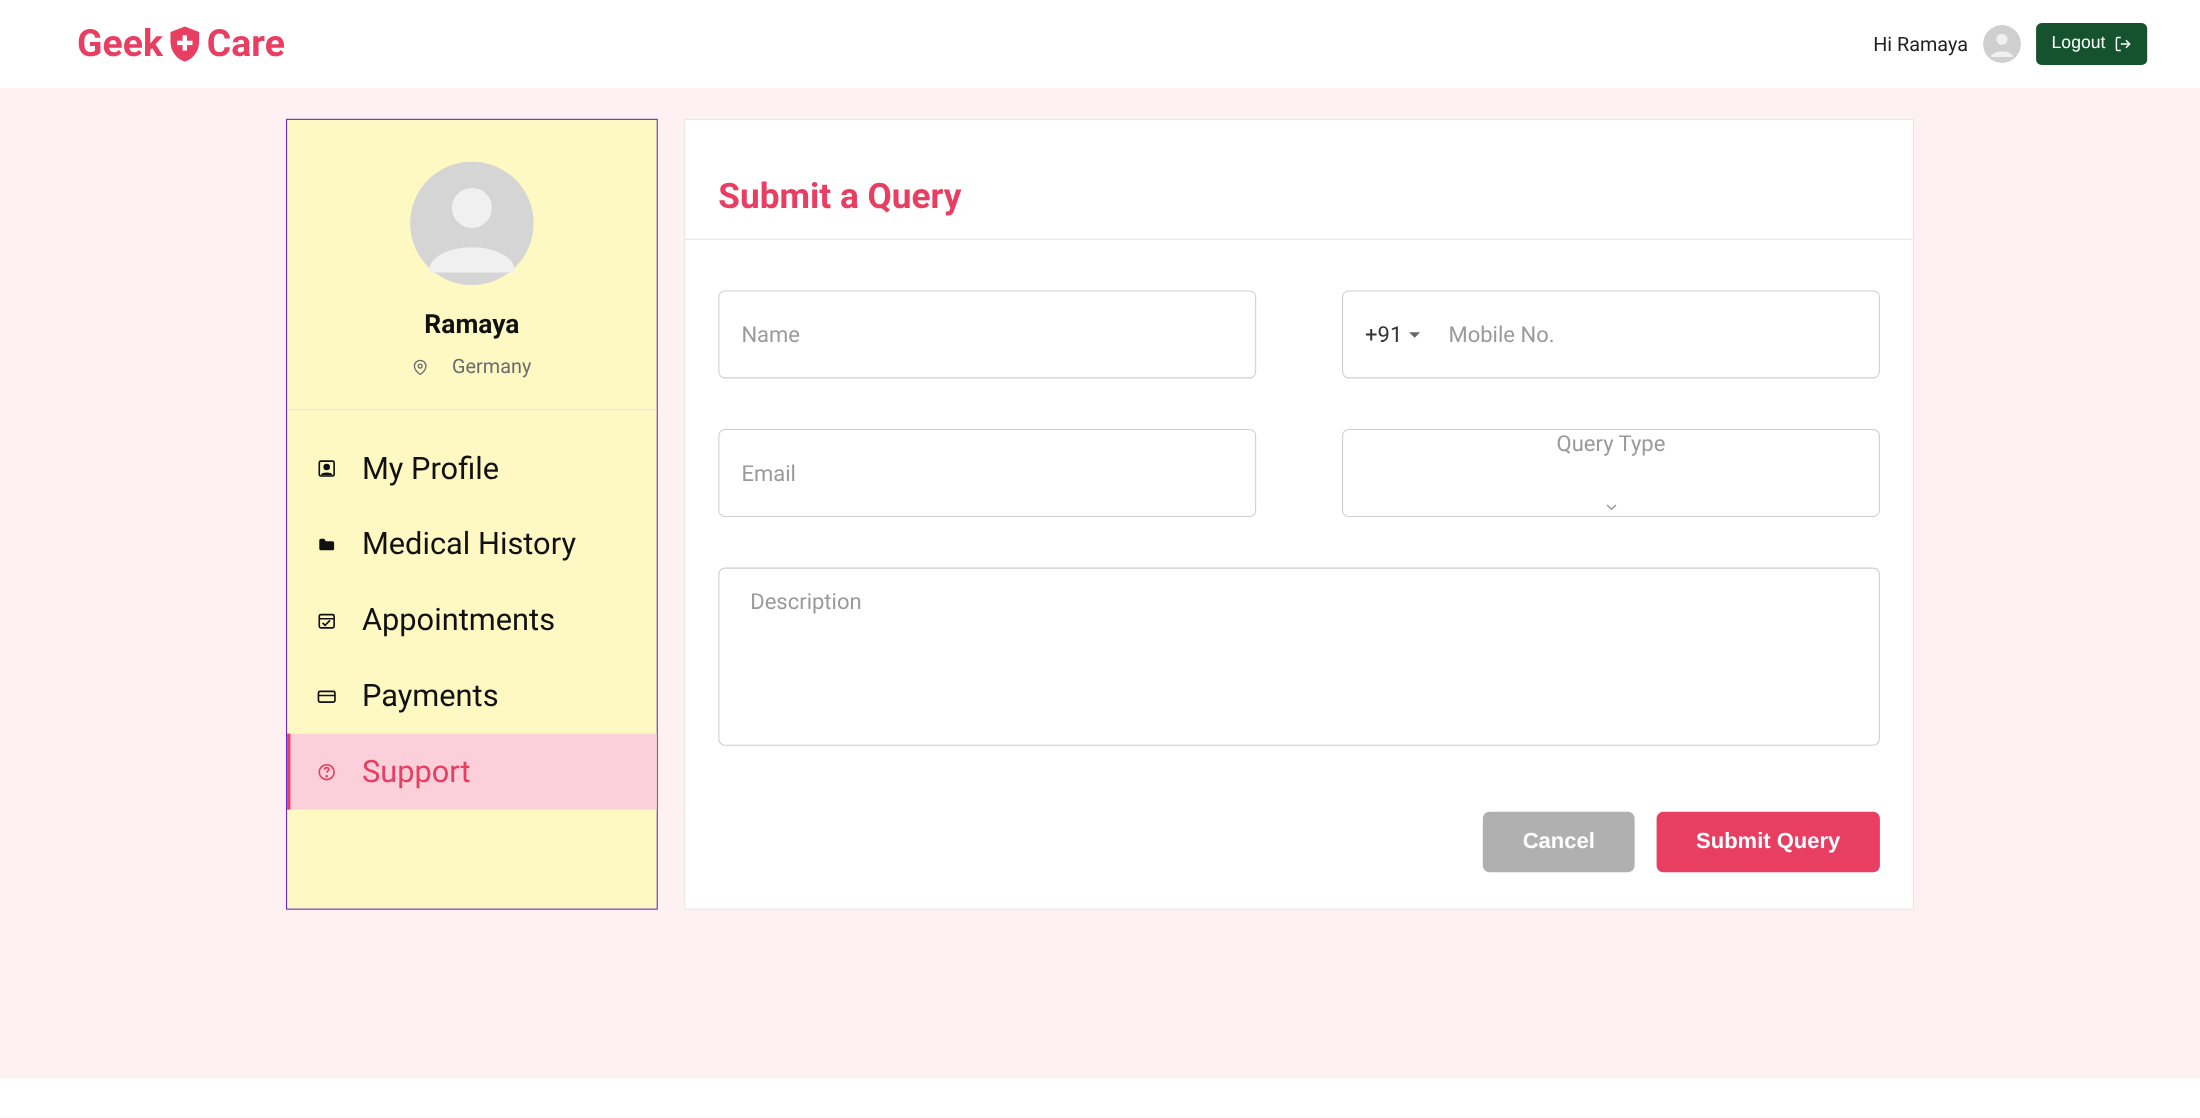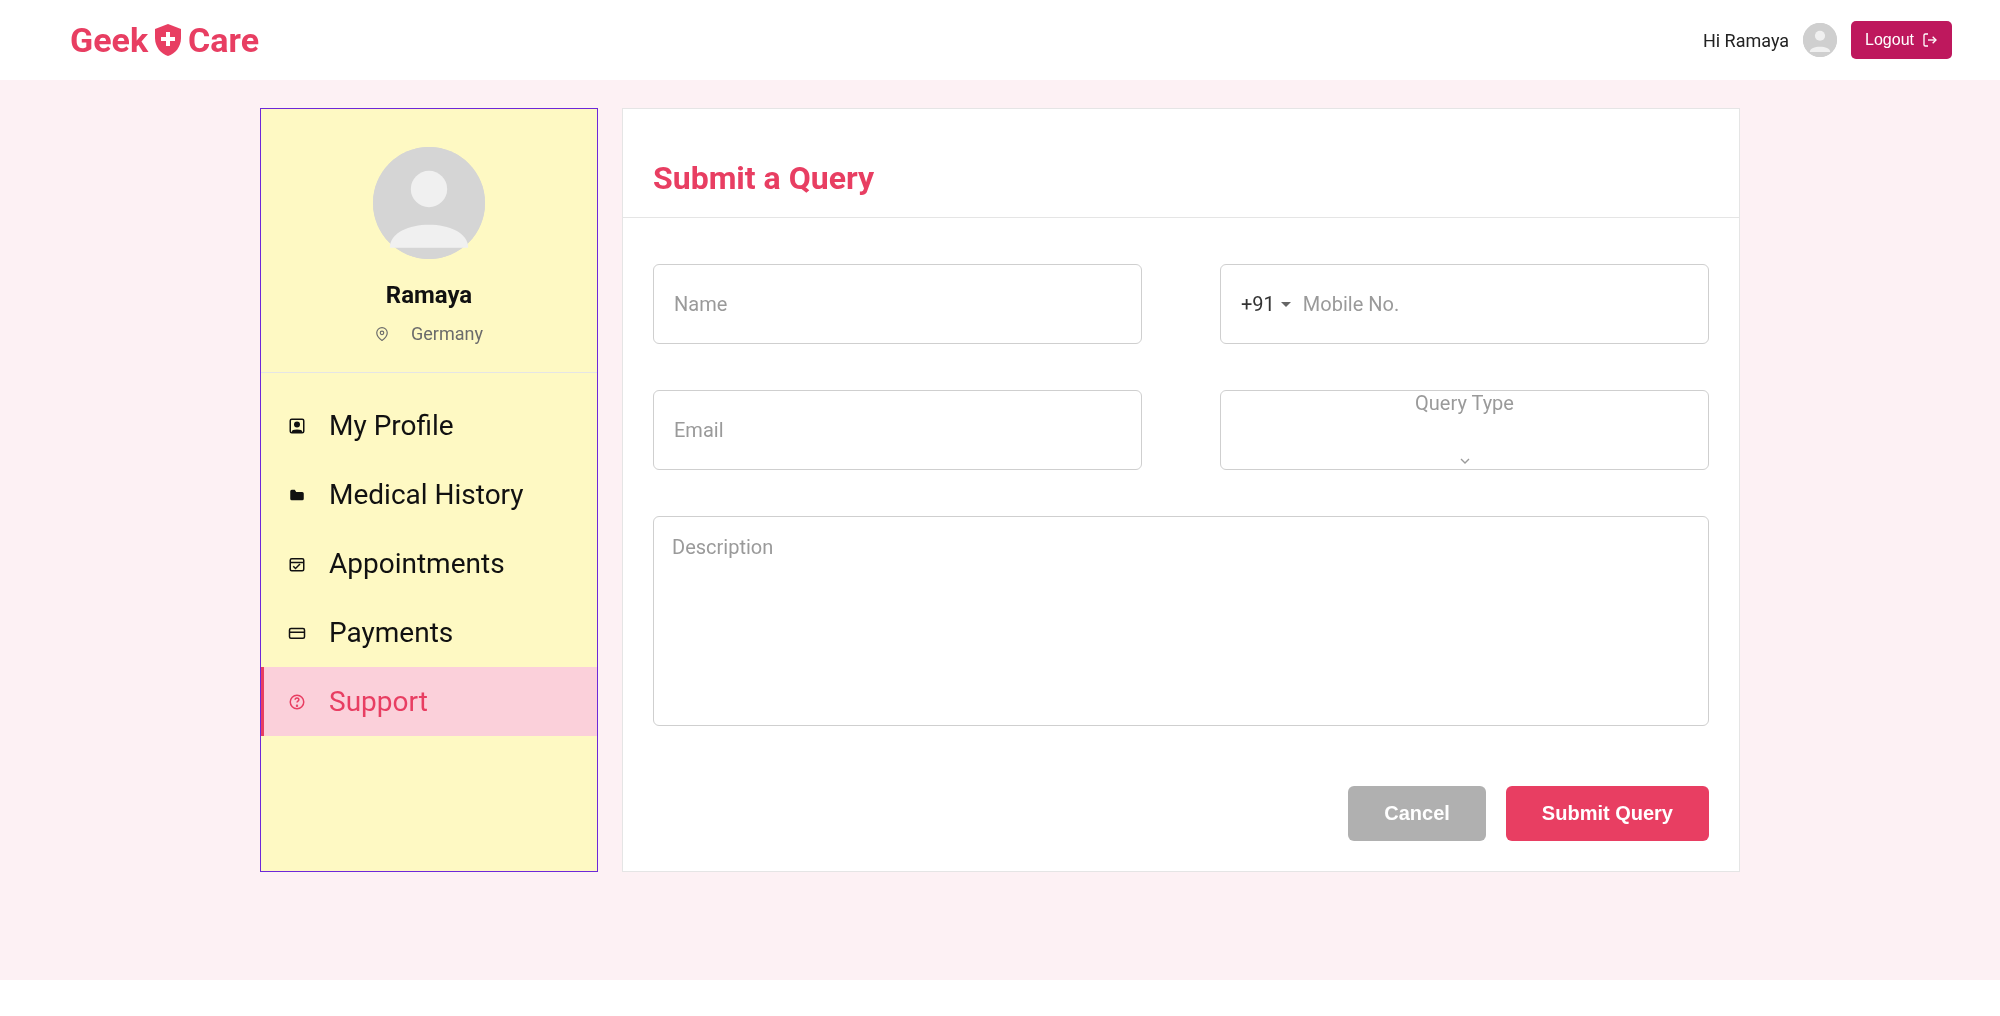--- a/index.html
+++ b/index.html
@@ -38,21 +38,21 @@
     }
     .avatar-small {
       width: 34px; height: 34px;
       border-radius: 50%;
       background: #ccc;
       display: inline-flex;
       align-items: center;
       justify-content: center;
     }
     .logout-btn {
-      background: #be185d;
+      background: #14532d;
       color: #fff;
       border: none;
       border-radius: 5px;
       padding: 10px 14px;
       font-size: 16px;
       font-weight: 500;
       cursor: pointer;
       display: flex;
       align-items: center;
       gap: 8px;
@@ -164,21 +164,21 @@
       border-radius: 6px;
       background: #fff;
       font-size: 20px;
       color: #333;
       padding: 0 20px;
     }
     .form-control::placeholder { color: #9a9a9a; }
     .form-box {
       display: flex;
       align-items: center;
-      gap: 12px;
+      gap: 26px;
       position: relative;
     }
     .mobile-input {
       border: none;
       outline: none;
       font-size: 20px;
       flex: 1;
     }
     .mobile-input::placeholder { color: #9a9a9a; }
     .code-select {
@@ -196,24 +196,24 @@
       border-top: 5px solid #666;
     }
     .select-box {
       justify-content: space-between;
       color: #9a9a9a;
       cursor: pointer;
       flex-direction: column;
     }
     .textarea {
       width: 100%;
-      height: 210px;
+      height: 162px;
       border: 1px solid #cfcfcf;
       border-radius: 6px;
-      padding: 18px 18px;
+      padding: 18px 28px;
       font-size: 20px;
       font-family: inherit;
       resize: none;
     }
     .textarea::placeholder { color: #9a9a9a; }
     .form-actions {
       display: flex;
       justify-content: flex-end;
       gap: 20px;
       margin-top: 56px;

